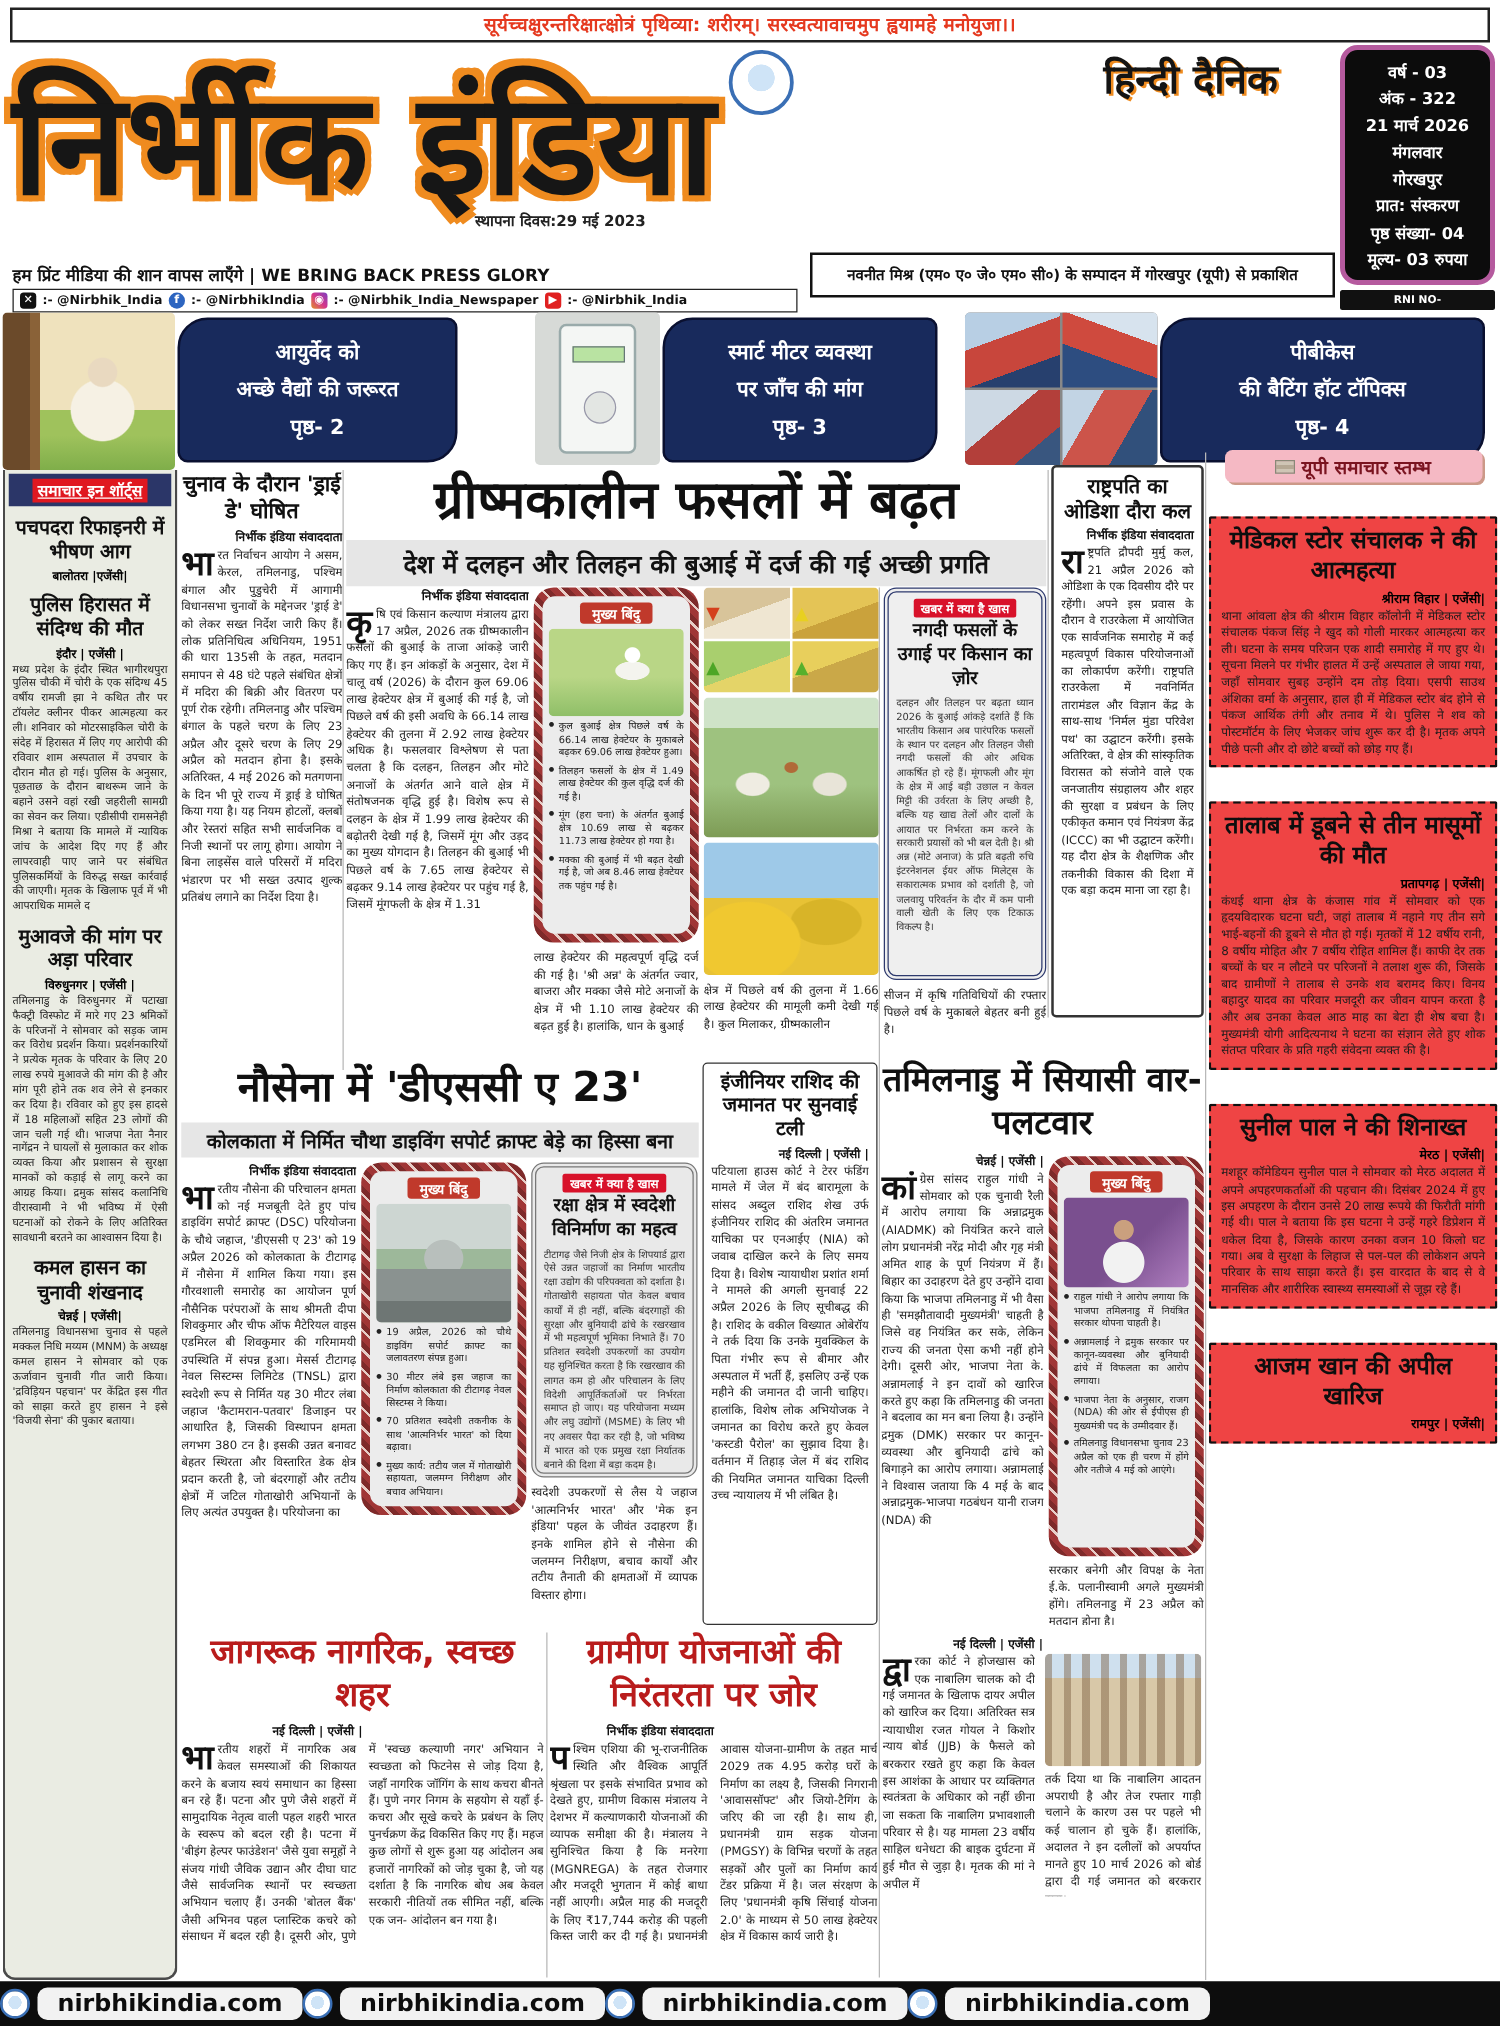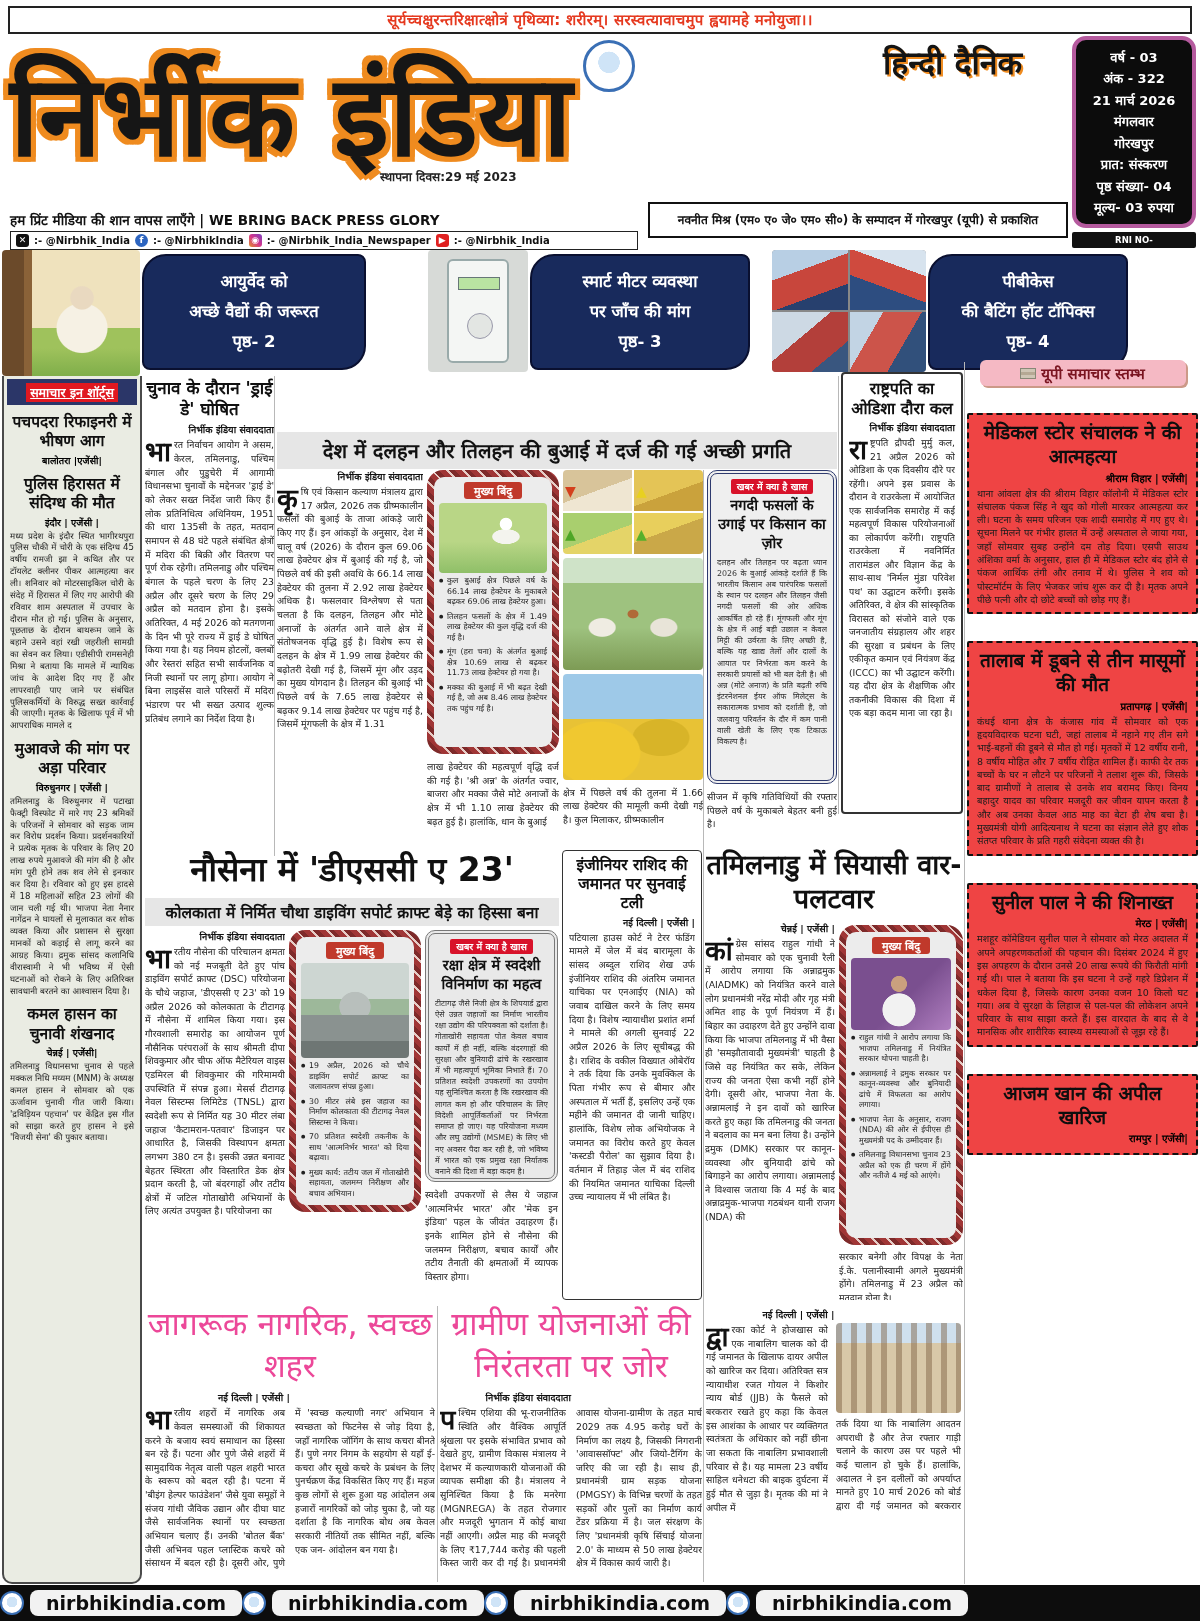--- a/index.html
+++ b/index.html
@@ -101,21 +101,21 @@
   .img-ship{width:100%;height:95px;border-radius:4px;background:
     linear-gradient(180deg,transparent 0 52px,#8a9290 52px 78px,#6e7674 78px),
     radial-gradient(ellipse at 50% 46%,#b8bfbc 0 20%,transparent 21%),
     linear-gradient(180deg,#cdd6d2 0 38%,#9db89a 38% 58%,#7aa07a 58% 100%);}
   
   .img-rahul{width:100%;height:72px;border-radius:4px;background:
     radial-gradient(circle at 48% 36%,#caa07e 0 11%,transparent 12%),
     radial-gradient(ellipse at 48% 72%,#f2f2f2 0 22%,transparent 23%),
     linear-gradient(135deg,#7a4f8f 0 55%,#b07fc0 100%);}
   
-  .bot-t{font-size:32px;font-weight:400;text-align:center;line-height:1.3;color:#ec4899;}
+  .bot-t{font-size:27px;font-weight:700;text-align:center;line-height:1.3;color:#b91c1c;}
   .cols2{column-count:2;column-gap:10px;}
   .img-building{width:100%;height:90px;border-radius:4px;background:
     repeating-linear-gradient(90deg,rgba(120,90,60,.45) 0 6px,transparent 6px 15px),
     linear-gradient(180deg,#cfe0ee 0 22%,#d8c8a8 22% 100%);}
   
   .footer{left:0;top:1585px;width:1200px;height:36px;background:#0d0d0d;display:flex;align-items:center;justify-content:flex-start;}
   .f-group{display:flex;align-items:center;gap:6px;}
   .f-logo{width:24px;height:24px;border-radius:50%;background:radial-gradient(circle at 50% 45%,#cfe4f7 0 35%,#fff 36%);border:2px solid #3a6fb5;}
   .f-pill{background:#f2f2f2;border-radius:8px;padding:2px 16px;font-size:19px;font-weight:800;color:#0d0d0d;}
 </style>
@@ -169,21 +169,21 @@
     <span>स्मार्ट मीटर व्यवस्था</span>
     <span>पर जाँच की मांग</span>
     <span>पृष्ठ-  3</span>
   </div>
   <div class="abs img img-cricket">
       <div></div>
       <div></div>
       <div></div>
       <div></div>
     </div>
-  <div class="abs teaser-card" style="left:928px;top:254px;width:200px;height:116px;">
+  <div class="abs teaser-card" style="left:928px;top:254px;width:260px;height:116px;">
     <span>पीबीकेस</span>
     <span>की बैटिंग हॉट टॉपिक्स</span>
     <span>पृष्ठ-  4</span>
   </div>
 
   <div class="abs shorts-col">
     <div class="shorts-head"><span>समाचार इन शॉर्ट्स</span></div>
     <div>
       <div class="s-title">पचपदरा रिफाइनरी में भीषण आग</div>
       <div class="s-date">बालोतरा |एजेंसी|</div>
@@ -206,20 +206,21 @@
   </div>
 
   <div class="abs" style="left:145px;top:378px;width:129px;height:478px;overflow:hidden;">
     <div class="art-t" style="font-size:17px;">चुनाव के दौरान 'ड्राई डे' घोषित</div>
     <div class="byline" style="margin-top:4px;">निर्भीक इंडिया संवाददाता</div>
     <div class="bd">
       <span class="dc">भा</span><span>रत निर्वाचन आयोग ने असम, केरल, तमिलनाडु, पश्चिम बंगाल और पुडुचेरी में आगामी विधानसभा चुनावों के मद्देनजर 'ड्राई डे' को लेकर सख्त निर्देश जारी किए हैं। लोक प्रतिनिधित्व अधिनियम, 1951 की धारा 135सी के तहत, मतदान समापन से 48 घंटे पहले संबंधित क्षेत्रों में मदिरा की बिक्री और वितरण पर पूर्ण रोक रहेगी। तमिलनाडु और पश्चिम बंगाल के पहले चरण के लिए 23 अप्रैल और दूसरे चरण के लिए 29 अप्रैल को मतदान होना है। इसके अतिरिक्त, 4 मई 2026 को मतगणना के दिन भी पूरे राज्य में ड्राई डे घोषित किया गया है। यह नियम होटलों, क्लबों और रेस्तरां सहित सभी सार्वजनिक व निजी स्थानों पर लागू होगा। आयोग ने बिना लाइसेंस वाले परिसरों में मदिरा भंडारण पर भी सख्त उत्पाद शुल्क प्रतिबंध लगाने का निर्देश दिया है।</span>
     </div>
   </div>
 
+  <div class="abs art-t" style="left:277px;top:374px;width:560px;font-size:42px;white-space:nowrap;">ग्रीष्मकालीन फसलों में बढ़त</div>
   <div class="abs tc" style="left:277px;top:432px;width:560px;background:#e6e6e6;font-size:20px;font-weight:800;padding:5px 0;color:#111;">देश में दलहन और तिलहन की बुआई में दर्ज की गई अच्छी प्रगति</div>
   <div class="abs" style="left:277px;top:470px;width:146px;height:386px;overflow:hidden;">
     <div class="byline">निर्भीक इंडिया संवाददाता</div>
     <div class="bd">
       <span class="dc">कृ</span><span>षि एवं किसान कल्याण मंत्रालय द्वारा 17 अप्रैल, 2026 तक ग्रीष्मकालीन फसलों की बुआई के ताजा आंकड़े जारी किए गए हैं। इन आंकड़ों के अनुसार, देश में चालू वर्ष (2026) के दौरान कुल 69.06 लाख हेक्टेयर क्षेत्र में बुआई की गई है, जो पिछले वर्ष की इसी अवधि के 66.14 लाख हेक्टेयर की तुलना में 2.92 लाख हेक्टेयर अधिक है। फसलवार विश्लेषण से पता चलता है कि दलहन, तिलहन और मोटे अनाजों के अंतर्गत आने वाले क्षेत्र में संतोषजनक वृद्धि हुई है। विशेष रूप से दलहन के क्षेत्र में 1.99 लाख हेक्टेयर की बढ़ोतरी देखी गई है, जिसमें मूंग और उड़द का मुख्य योगदान है। तिलहन की बुआई भी पिछले वर्ष के 7.65 लाख हेक्टेयर से बढ़कर 9.14 लाख हेक्टेयर पर पहुंच गई है, जिसमें मूंगफली के क्षेत्र में 1.31</span>
     </div>
   </div>
   <div class="abs keywrap" style="left:427px;top:470px;width:132px;height:284px;">
     <div class="keyin">
       <span class="keylabel">मुख्य बिंदु</span>

